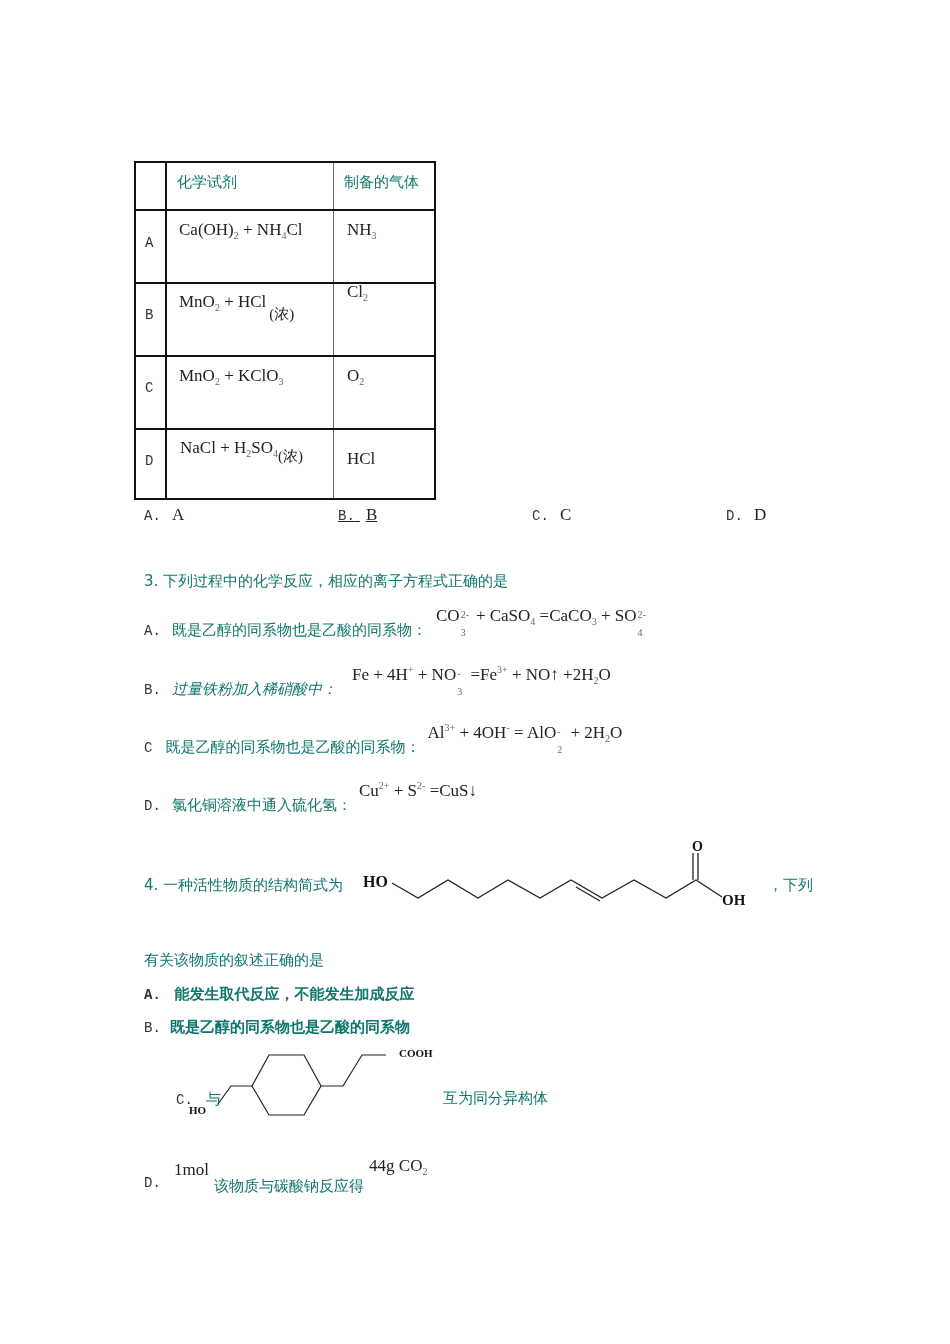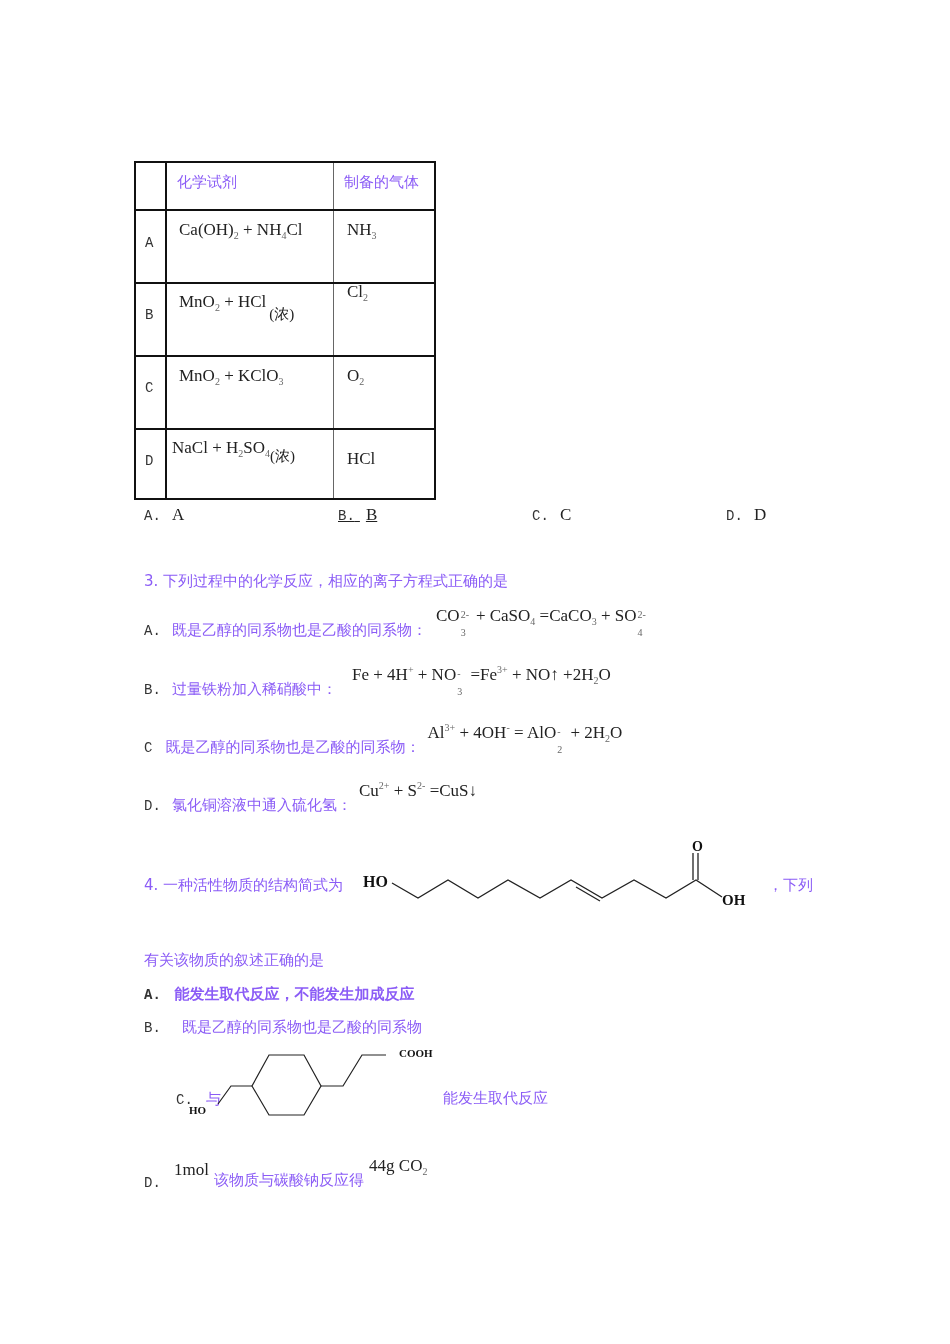--- a/index.html
+++ b/index.html
@@ -1,19 +1,19 @@
 <!DOCTYPE html>
 <html><head>
 <meta charset="utf-8">
 <style>
   html, body { margin:0; padding:0; background:#ffffff; }
   body { width:950px; height:1344px; position:relative; overflow:hidden;
          font-family:"DejaVu Sans", sans-serif; color:#222; }
   .abs { position:absolute; white-space:nowrap; }
-  .cjk { font-family:"DejaVu Sans", sans-serif; font-size:15px; color:#8b5cf6; }
+  .cjk { font-family:"DejaVu Sans", sans-serif; font-size:15px; color:#0f766e; }
   .mono-label { font-family:"Liberation Mono", monospace; font-size:14px; color:#333; }
   .serif { font-family:"Liberation Serif", serif; font-size:17px; color:#222; }
   .serif sub, .serif sup { font-size:10px; color:#666; }
   .serif sub { vertical-align:-4px; }
   .serif sup { vertical-align:7px; }
   .bold-serif { font-family:"Liberation Serif", serif; font-weight:bold; font-size:15px; color:#111; }
 
   
   .tbl { position:absolute; left:134px; top:161px; width:302px; height:339px;
          border:2px solid #111; box-sizing:border-box; }
@@ -54,21 +54,21 @@
 
   <div class="cell mono-label" style="left:9px; top:217px;">C</div>
   <div class="cell serif" style="left:43px; top:203px;">
     <span>MnO</span><sub>2</sub><span> + KClO</span><sub>3</sub>
   </div>
   <div class="cell serif" style="left:211px; top:203px;">
     <span>O</span><sub>2</sub>
   </div>
 
   <div class="cell mono-label" style="left:9px; top:290px;">D</div>
-  <div class="cell serif" style="left:36px; top:275px;">
+  <div class="cell serif" style="left:44px; top:275px;">
     <span>NaCl + H</span><sub>2</sub><span>SO</span><sub>4</sub><span style="font-size:15px; position:relative; top:8px;">(浓)</span>
   </div>
   <div class="cell serif" style="left:211px; top:286px;">HCl</div>
 </div>
 
 <div class="abs" style="left:144px; top:505px;">
   <span class="mono-label">A.</span>
   <span class="serif" style="margin-left:6px;">A</span>
 </div>
 <div class="abs" style="left:338px; top:505px;text-decoration:underline;">
@@ -89,21 +89,21 @@
 <div class="abs" style="left:144px; top:606px;">
   <span class="mono-label" style="position:relative; top:14px;">A.</span>
   <span class="cjk" style="position:relative; top:14px; margin-left:6px;">既是乙醇的同系物也是乙酸的同系物：</span>
   <span class="serif" style="margin-left:4px;">
     <span>CO</span><span style="display:inline-block; position:relative; width:12px;"><sup style="position:absolute; top:-12px; left:1px;">2-</sup><sub style="position:absolute; top:6px; left:1px;">3</sub></span><span> + CaSO</span><sub>4</sub><span> =CaCO</span><sub>3</sub><span> + SO</span><span style="display:inline-block; position:relative; width:12px;"><sup style="position:absolute; top:-12px; left:1px;">2-</sup><sub style="position:absolute; top:6px; left:1px;">4</sub></span>
   </span>
 </div>
 
 <div class="abs" style="left:144px; top:664px;">
   <span class="mono-label" style="position:relative; top:14px;">B.</span>
-  <span class="cjk" style="position:relative; top:14px; margin-left:6px;">过量铁粉加入稀硝酸中：</span>
+  <span class="cjk" style="position:relative; top:14px; margin-left:6px;font-style:italic;">过量铁粉加入稀硝酸中：</span>
   <span class="serif" style="margin-left:10px;">
     <span>Fe + 4H</span><sup>+</sup><span> + NO</span><span style="display:inline-block; position:relative; width:10px;"><sup style="position:absolute; top:-12px; left:1px;">-</sup><sub style="position:absolute; top:6px; left:1px;">3</sub></span><span> =Fe</span><sup>3+</sup><span> + NO↑ +2H</span><sub>2</sub><span>O</span>
   </span>
 </div>
 
 <div class="abs" style="left:144px; top:722px;">
   <span class="mono-label" style="position:relative; top:14px;">C</span>
   <span class="cjk" style="position:relative; top:14px; margin-left:8px;">既是乙醇的同系物也是乙酸的同系物：</span>
   <span class="serif" style="margin-left:2px;">
     <span>Al</span><sup>3+</sup><span> + 4OH</span><sup>-</sup><span> = AlO</span><span style="display:inline-block; position:relative; width:10px;"><sup style="position:absolute; top:-12px; left:1px;">-</sup><sub style="position:absolute; top:6px; left:1px;">2</sub></span><span> + 2H</span><sub>2</sub><span>O</span>
@@ -136,39 +136,39 @@
 <div class="abs cjk" style="left:768px; top:876px;">，下列</div>
 
 <div class="abs cjk" style="left:144px; top:951px;">有关该物质的叙述正确的是</div>
 
 <div class="abs" style="left:144px; top:984px;font-weight:bold;">
   <span class="mono-label">A.</span>
   <span class="cjk" style="margin-left:8px;">能发生取代反应，不能发生加成反应</span>
 </div>
 <div class="abs" style="left:144px; top:1017px;">
   <span class="mono-label">B.</span>
-  <span class="cjk" style="margin-left:16px;">既是乙醇的同系物也是乙酸的同系物</span>
+  <span class="cjk" style="margin-left:4px;font-weight:bold;">既是乙醇的同系物也是乙酸的同系物</span>
 </div>
 
 <div class="abs" style="left:144px; top:1089px;margin-left:32px;">
   <span class="mono-label">C.</span>
   <span class="cjk" style="margin-left:8px;">与</span>
 </div>
 <svg class="abs" style="left:190px; top:1045px;" width="220" height="75" viewBox="0 0 220 75">
   <g stroke="#222" stroke-width="1.2" fill="none">
 
     <polygon points="79,10 114,10 131,41 114,70 79,70 62,41"></polygon>
 
     <polyline points="62,41 41,41 28,59"></polyline>
 
     <polyline points="131,41 153,41 172,10 196,10"></polyline>
   </g>
 </svg>
 <div class="abs bold-serif" style="left:189px; top:1104px; font-size:11px;">HO</div>
 <div class="abs bold-serif" style="left:399px; top:1047px; font-size:11px;">COOH</div>
-<div class="abs cjk" style="left:443px; top:1089px;">能发生取代反应</div>
+<div class="abs cjk" style="left:443px; top:1089px;">互为同分异构体</div>
 
 <div class="abs" style="left:144px; top:1160px;">
   <span class="mono-label" style="position:relative; top:12px;">D.</span>
   <span class="serif" style="margin-left:8px;">1mol</span>
-  <span class="cjk" style="position:relative; top:10px;">该物质与碳酸钠反应得</span>
+  <span class="cjk" style="position:relative; top:16px;">该物质与碳酸钠反应得</span>
   <span class="serif" style="position:relative; top:-4px;"><span>44g CO</span><sub>2</sub></span>
 </div>
 
 </body></html>

